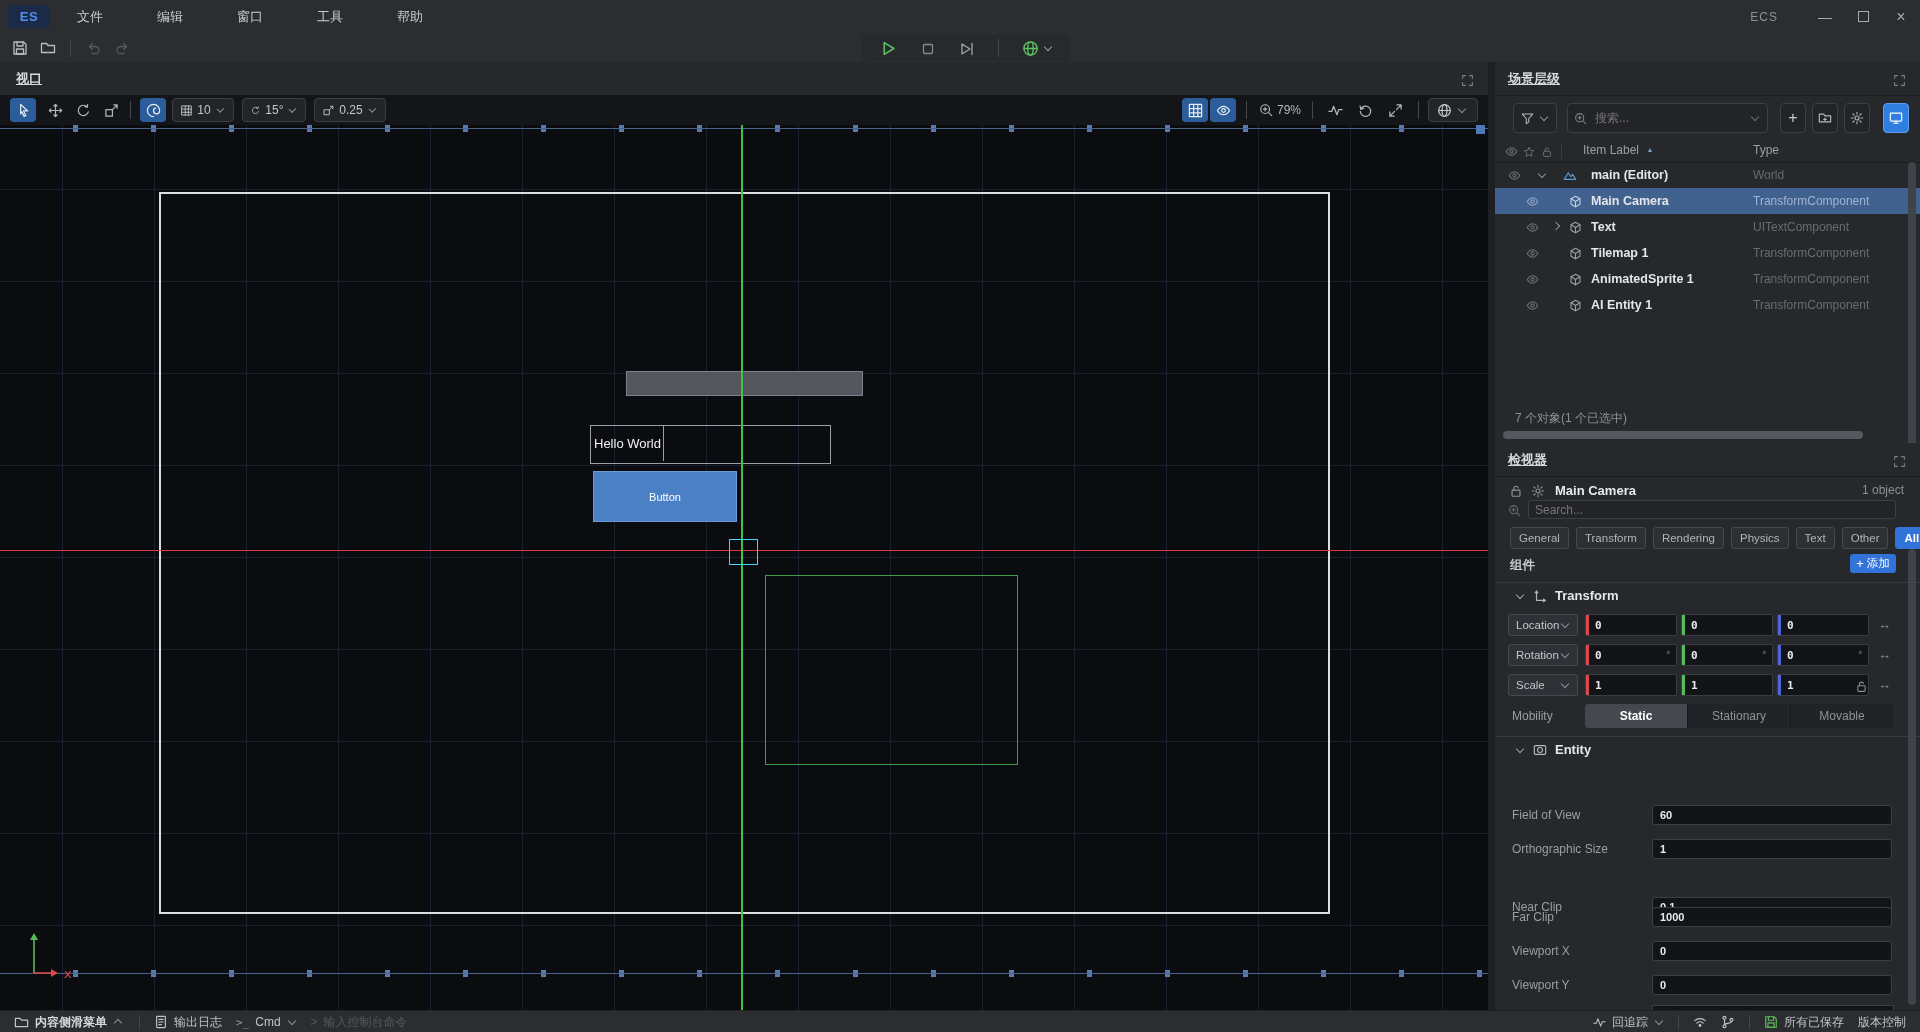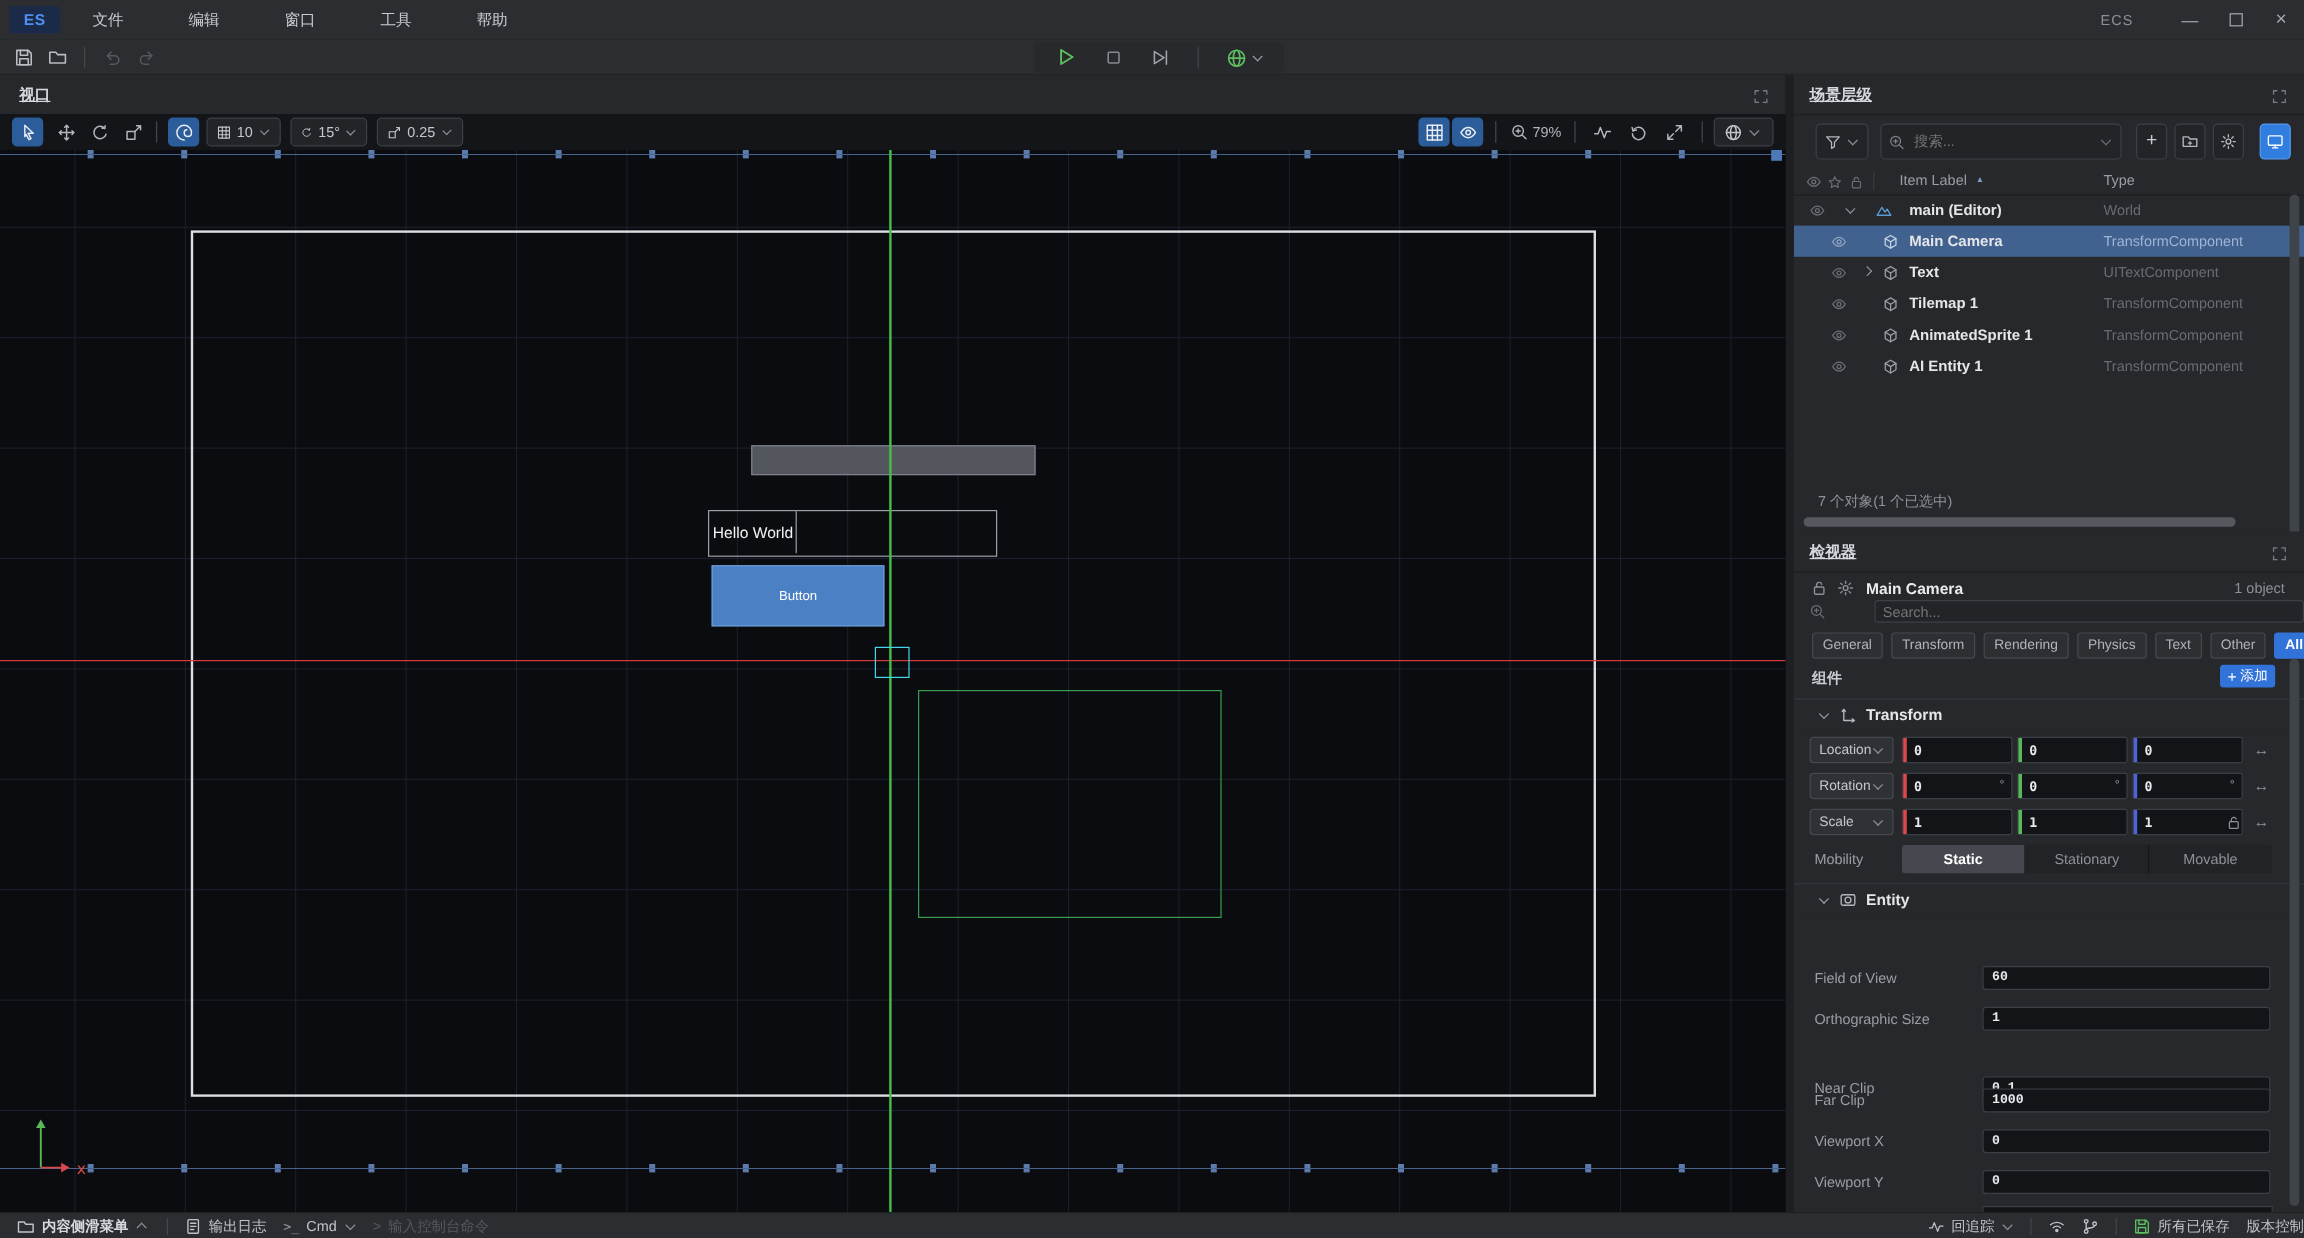--- a/index.html
+++ b/index.html
@@ -53,21 +53,21 @@
   .heye{position:absolute;color:#6a6e74;}
   .hchev{position:absolute;color:#8d9197;}
   .hicon{position:absolute;color:#9aa0a8;}
   .hlabel{position:absolute;left:96px;}
   #hstatus{position:absolute;left:20px;top:348px;font-size:12px;color:#8d9197;}
   #hscroll{position:absolute;left:8px;top:369px;width:360px;height:8px;border-radius:4px;background:#55585e;}
   .vscroll{position:absolute;right:4px;width:8px;border-radius:4px;background:#3f434a;}
   
   #insp{left:1495px;top:443px;width:425px;height:567px;background:#26282b;overflow:hidden;}
   .ilabel{position:absolute;left:17px;font-size:12px;color:#9a9ea4;}
-  .iinput{position:absolute;left:157px;width:240px;height:20px;background:#131418;border:1px solid #3b3e44;border-radius:3px;box-sizing:border-box;color:#e8eaee;font-family:Liberation Mono, monospace;font-size:11px;font-weight:bold;display:flex;align-items:center;padding:0 7px;}
+  .iinput{position:absolute;left:157px;width:240px;height:20px;background:#131418;border:1px solid #3b3e44;border-radius:3px;box-sizing:border-box;color:#e8eaee;font-family:Liberation Sans, sans-serif;font-size:11px;font-weight:bold;display:flex;align-items:center;padding:0 7px;}
   .tabs{position:absolute;left:15px;top:84px;display:flex;gap:7px;}
   .tab{height:20px;padding:0 8px;background:#2d2f33;border:1px solid #46494e;border-radius:3px;font-size:11.5px;color:#b0b4ba;display:flex;align-items:center;}
   .tab.on{background:#3273d9;border-color:#3273d9;color:#fff;font-weight:bold;}
   .sect{position:absolute;left:0;width:425px;height:26px;border-top:1px solid #36393e;display:flex;align-items:center;font-size:13px;font-weight:bold;color:#e4e6e9;gap:8px;padding-left:20px;box-sizing:border-box;background:#26282b;}
   .vrow{position:absolute;left:0;width:425px;height:24px;}
   .vlbl{position:absolute;left:13px;top:1px;width:70px;height:22px;background:#2e3135;border:1px solid #46494f;border-radius:3px;display:flex;align-items:center;justify-content:space-between;padding:0 7px;font-size:11.5px;color:#c3c7cc;box-sizing:border-box;}
   .vbox{position:absolute;top:1px;width:92px;height:22px;background:#131418;border:1px solid #3b3e44;border-radius:2px;box-sizing:border-box;display:flex;align-items:center;color:#e8eaee;font-family:"DejaVu Sans Mono",monospace;font-size:11px;font-weight:bold;}
   .vbox .bar{width:3px;height:100%;margin-right:6px;}
   .vbox .sfx{margin-left:auto;margin-right:5px;color:#7e8288;font-size:9px;}
   .seg{position:absolute;left:90px;top:0;width:308px;height:24px;background:#212327;border-radius:3px;display:flex;overflow:hidden;}
@@ -531,21 +531,21 @@
     <div class="abs" style="left:0;top:35px;width:425px;height:24px;display:flex;align-items:center;">
       <span style="margin-left:14px;color:#8d9197"><svg class="ic" width="14" height="14">
             <use href="#i-unlock"></use>
           </svg></span>
       <span style="margin-left:8px;color:#8d9197"><svg class="ic" width="14" height="14">
             <use href="#i-gear"></use>
           </svg></span>
       <span style="margin-left:10px;font-size:13px;font-weight:bold;color:#e8eaee">Main Camera</span>
       <span style="margin-left:auto;margin-right:16px;font-size:12px;color:#8d9197">1 object</span>
     </div>
-    <div class="abs" style="left:0;top:56px;width:425px;height:21px;display:flex;align-items:center;gap:34px;">
+    <div class="abs" style="left:0;top:56px;width:425px;height:21px;display:flex;align-items:center;">
       <span style="margin-left:13px;color:#6a6e74"><svg class="ic" width="13" height="13">
             <use href="#i-zoomin"></use>
           </svg></span>
       <input style="margin-left: 7px; width: 368px; height: 19px; background: rgb(34, 36, 40); border: 1px solid rgb(60, 64, 70); border-radius: 3px; color: rgb(199, 203, 209); font-size: 12px; padding: 0px 6px; font-family: inherit; outline: none; box-sizing: border-box;" placeholder="Search...">
     </div>
     <div class="tabs">
       <span class="tab">General</span>
       <span class="tab">Transform</span>
       <span class="tab">Rendering</span>
       <span class="tab">Physics</span>
@@ -739,18 +739,18 @@
           <use href="#i-branch"></use>
         </svg>
       </span>
     <span style="width:1px;height:14px;background:#44474c;margin-left:14px"></span>
     <span class="it">
       <svg class="ic green" width="14" height="14">
           <use href="#i-save"></use>
         </svg>
       <span>所有已保存</span>
     </span>
-    <span class="it" style="">
+    <span class="it" style="margin-right:14px">
       <span>版本控制</span>
     </span>
   </div>
 
 </div>
 
 </body></html>

